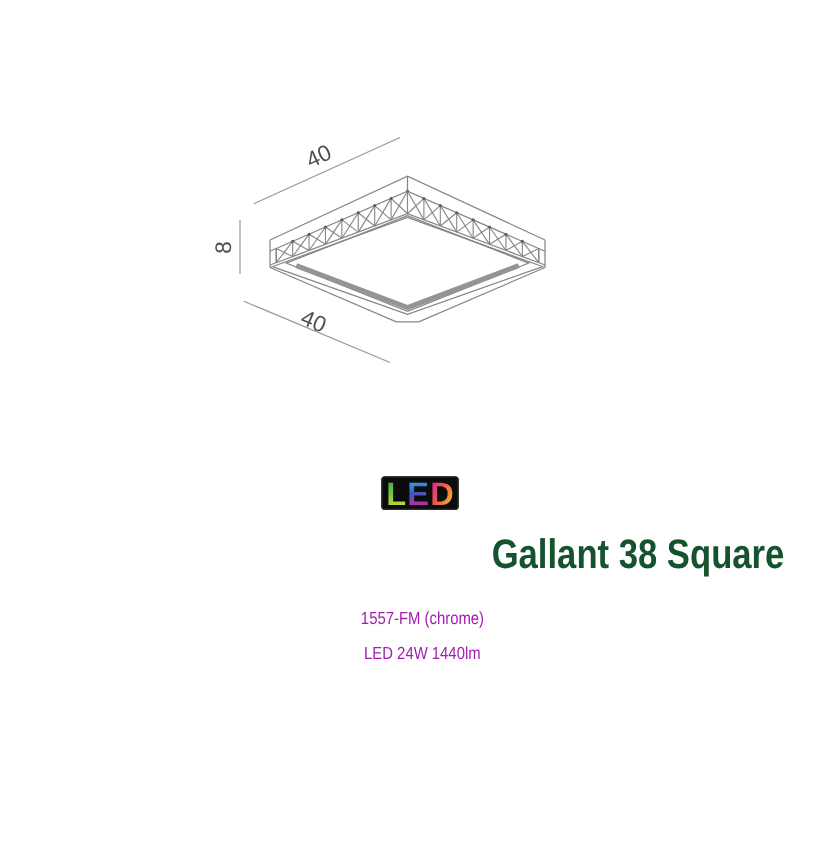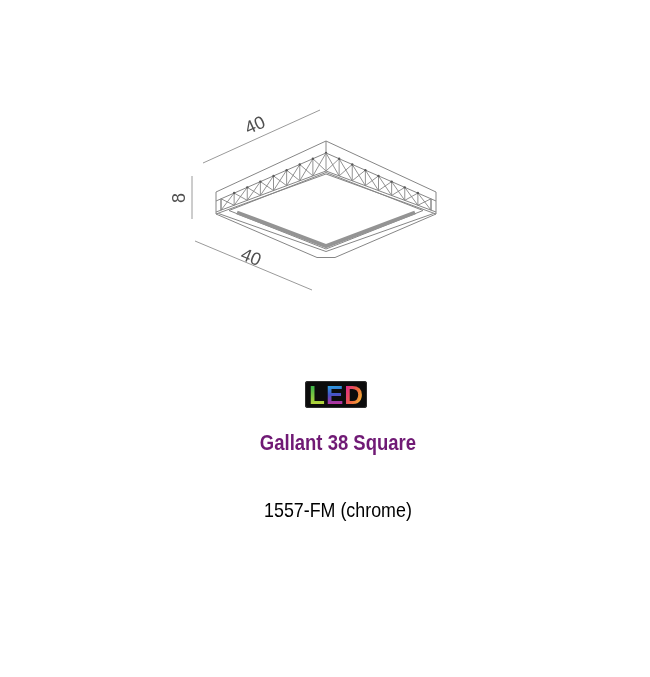--- a/index.html
+++ b/index.html
@@ -34,30 +34,30 @@
     font-weight:bold;font-size:26px;line-height:1;
     -webkit-background-clip:text;background-clip:text;color:transparent;
   }
   .led .gl{background-image:linear-gradient(175deg,#2fb34c 8%,#c6d938 92%);}
   .led .ge{background-image:linear-gradient(175deg,#27b6e8 5%,#4553c6 48%,#e0258c 95%);}
   .led .gd{background-image:linear-gradient(115deg,#e0258c 12%,#ee6a3c 55%,#f4cf33 95%);}
   
   .textcol{position:absolute;left:26px;right:0;top:0;height:100%;pointer-events:none;}
   .title{
     position:absolute;left:0;right:0;top:426px;
-    margin:0;text-align:center;
-    font-weight:bold;font-size:22px;line-height:33px;
-    color:#701a75;white-space:nowrap;
+    margin:0;text-align:right;
+    font-weight:bold;font-size:33px;line-height:33px;
+    color:#14532d;white-space:nowrap;
   }
   .title span{display:inline-block;transform:scaleX(0.84);transform-origin:50% 50%;}
   .specs{
-    position:absolute;left:0;right:0;top:496px;
+    position:absolute;left:0;right:0;top:480px;
     text-align:center;
-    font-size:21px;line-height:28px;
-    color:#000000;white-space:nowrap;
+    font-size:14px;line-height:28px;
+    color:#a21caf;white-space:nowrap;
   }
   .specs div span{display:inline-block;transform:scaleX(0.85);transform-origin:50% 50%;}
 </style>
 </head>
 <body>
 
 <div class="stage">
 
   <svg class="drawing" width="650" height="340" viewBox="0 0 650 340">
 
@@ -159,15 +159,16 @@
   <div class="led">
     <span class="gl">L</span>
     <span class="ge">E</span>
     <span class="gd">D</span>
   </div>
 
   <div class="textcol">
     <h1 class="title"><span>Gallant 38 Square</span></h1>
     <div class="specs">
       <div><span>1557-FM (chrome)</span></div>
+      <div><span>LED 24W 1440lm</span></div>
     </div>
   </div>
 </div>
 
 </body></html>

